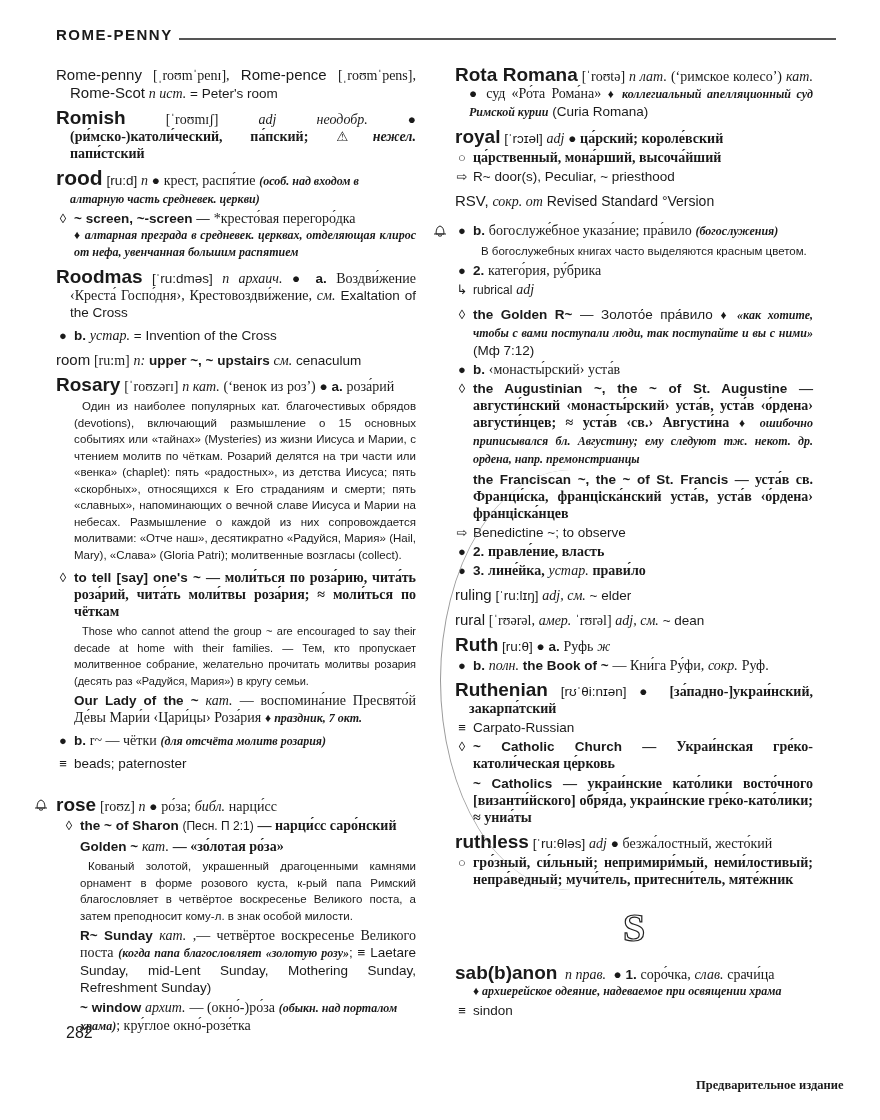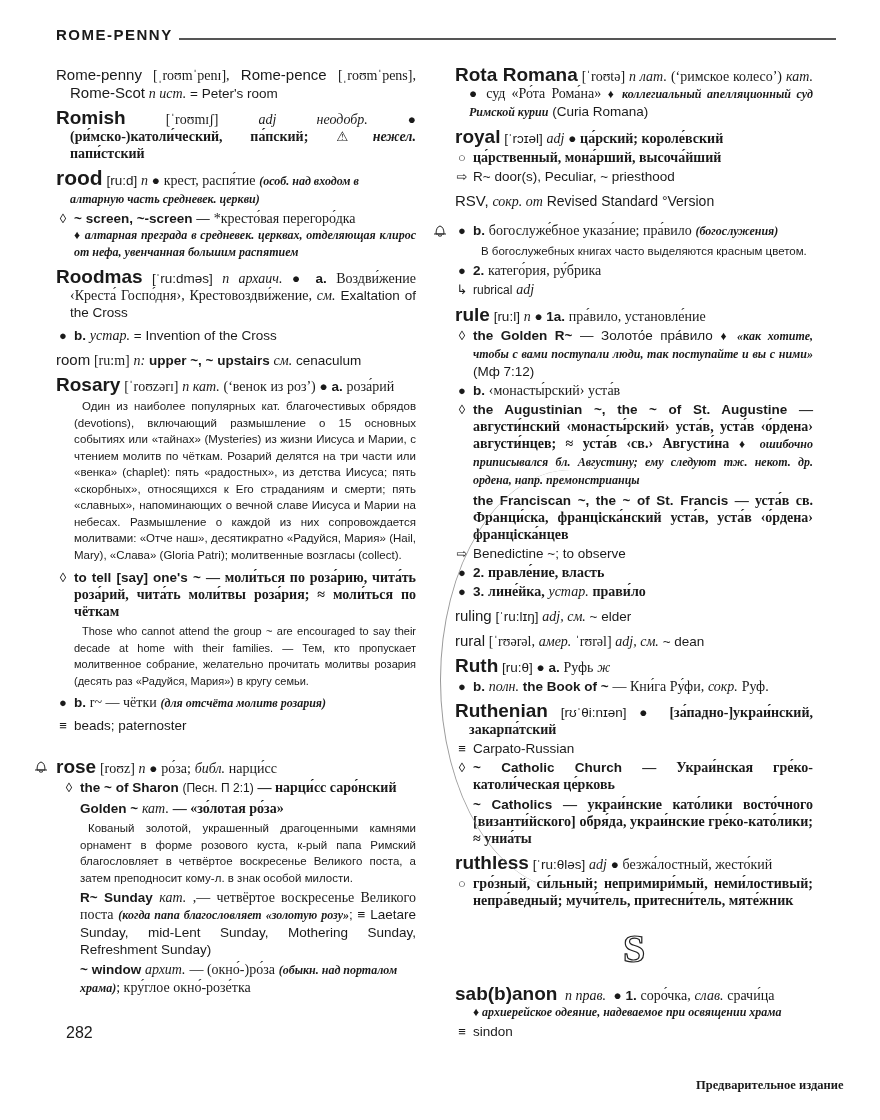--- a/index.html
+++ b/index.html
@@ -119,20 +119,26 @@
       <span class="b">● a.</span>
       <span class="ser">роза́рий</span>
     </div>
     <div class="small">Один из наиболее популярных кат. благочестивых обрядов (devotions), включающий размышление о 15 основных событиях или «тайнах» (Mysteries) из жизни Иисуса и Марии, с чтением молитв по чёткам. Розарий делятся на три части или «венка» (chaplet): пять «радостных», из детства Иисуса; пять «скорбных», относящихся к Его страданиям и смерти; пять «славных», напоминающих о вечной славе Иисуса и Марии на небесах. Размышление о каждой из них сопровождается молитвами: «Отче наш», десятикратно «Радуйся, Мария» (Hail, Mary), «Слава» (Gloria Patri); молитвенные возгласы (collect).</div>
     <div class="line justify" style="margin-top:6px;">
       <span class="mk">◊</span>
       <span class="b">to tell [say] one's ~</span>
       <span class="serb">— моли́ться по роза́рию, чита́ть роза́рий, чита́ть моли́твы роза́рия; ≈ моли́ться по чёткам</span>
     </div>
     <div class="small" style="font-size:11px;">Those who cannot attend the group ~ are encouraged to say their decade at home with their families. — Тем, кто пропускает молитвенное собрание, желательно прочитать молитвы розария (десять раз «Радуйся, Мария») в кругу семьи.</div>
+    <div class="sub justify">
+      <span class="b">Our Lady of the ~</span>
+      <span class="pos">кат.</span>
+      <span class="ser">— воспомина́ние Пресвято́й Де́вы Мари́и ‹Цари́цы› Роза́рия</span>
+      <span class="note">♦ праздник, 7 окт.</span>
+    </div>
     <div class="line" style="margin-top:5px;">
       <span class="mk">●</span>
       <span class="b">b.</span>
       <span class="ser">r~ — чётки</span>
       <span class="note">(для отсчёта молитв розария)</span>
     </div>
     <div class="line" style="margin-top:5px;">
       <span class="mk">≡</span>
       <span>beads; paternoster</span>
     </div>
@@ -237,27 +243,20 @@
       <span class="ser">катего́рия, ру́брика</span>
     </div>
     <div class="line">
       <span class="mk">↳</span>
       <span style="font-size:12px;">rubrical</span>
       <span class="pos">adj</span>
     </div>
   </div>
 
   <div class="entry">
-    <div>
-      <span class="hw">rule</span>
-      <span>[ru:l]</span>
-      <span class="pos">n</span>
-      <span class="b">● 1a.</span>
-      <span class="ser">пра́вило, установле́ние</span>
-    </div>
     <div class="line justify">
       <span class="mk">◊</span>
       <span class="b">the Golden R~</span>
       <span>— Золото́е пра́вило</span>
       <span class="note">♦ «как хотите, чтобы с вами поступали люди, так поступайте и вы с ними»</span>
       <span>(Мф 7:12)</span>
     </div>
     <div class="line">
       <span class="mk">●</span>
       <span class="b">b.</span>

